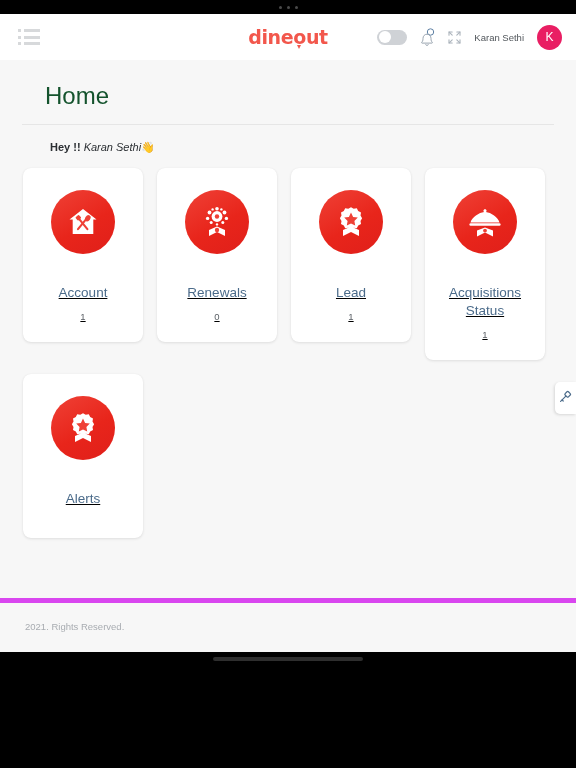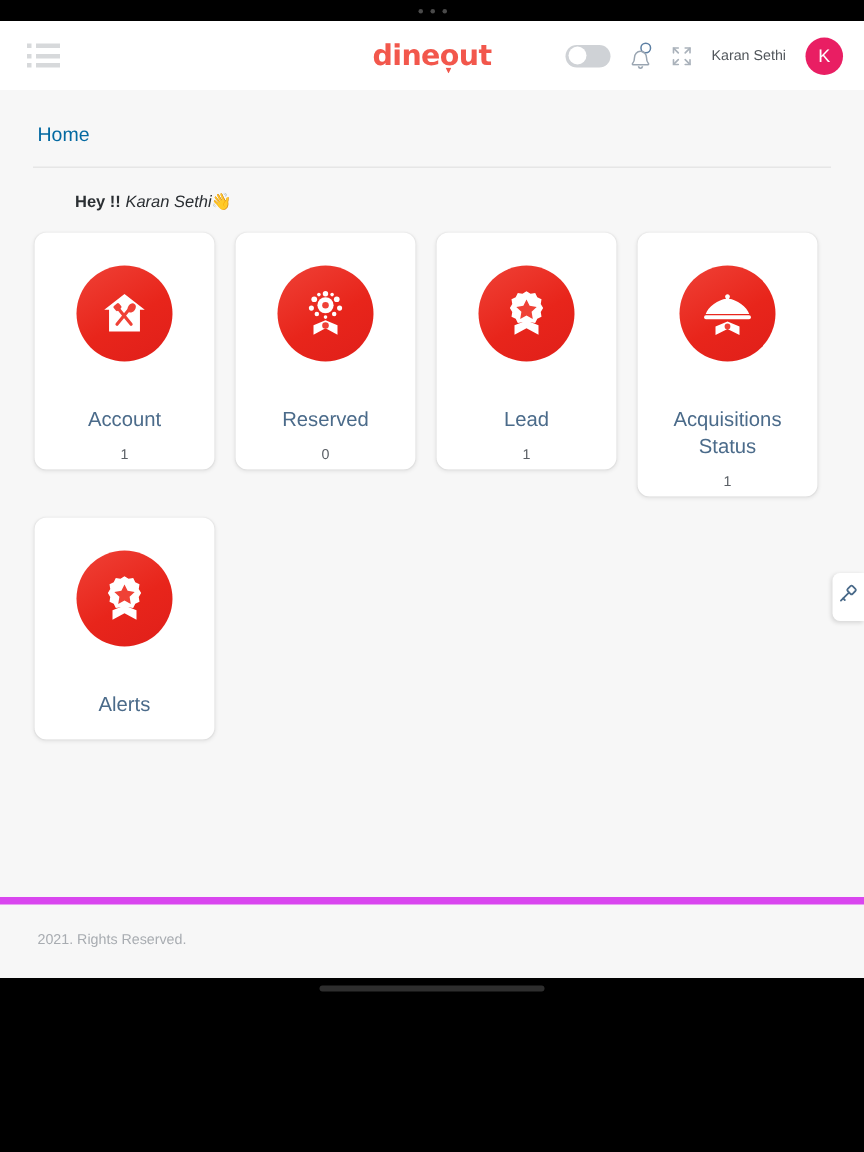--- a/index.html
+++ b/index.html
@@ -130,24 +130,25 @@
 
   
   .content {
     flex: 1 1 auto;
     overflow: hidden;
     position: relative;
     background: #f7f7f7;
     padding: 0 22px;
   }
   .page-title {
-    font-size: 13px;
-    color: #0369a1;
+    font-size: 24px;
+    color: #14532d;
     font-weight: normal;
     padding: 22px 0 14px 3px;
+    margin-left: 20px;
   }
   .divider { height: 1px; background: #e6e6e6; }
   .greeting {
     padding: 16px 0 0 3px;
     font-size: 11px;
     color: #2b2f33;
   }
   .greeting b { font-weight: bold; margin-left: 25px; }
   .greeting i { font-style: italic; }
   .greeting .emoji { font-style: normal; }
@@ -158,25 +159,26 @@
     flex-wrap: wrap;
     gap: 14px;
     padding: 14px 0 0 1px;
     align-items: flex-start;
   }
   .card {
     width: 120px;
     background: #ffffff;
     border-radius: 8px;
     box-shadow: 0 1px 3px rgba(0,0,0,0.10), 0 0 1px rgba(0,0,0,0.06);
-    padding: 22px 8px 4px;
+    padding: 22px 8px 20px;
     display: flex;
     flex-direction: column;
     align-items: center;
     cursor: pointer;
+    text-decoration: underline;
   }
   .card .badge {
     width: 64px; height: 64px;
     border-radius: 50%;
     background: linear-gradient(150deg, #ef4136 0%, #e8251b 55%, #e01f1a 100%);
     display: flex; align-items: center; justify-content: center;
     margin-bottom: 30px;
   }
   .card .badge svg { display: block; }
   .card .label {
@@ -342,21 +344,21 @@
                 <circle cx="12.2" cy="18.4" r="1.5"></circle>
                   <circle cx="23.8" cy="18.4" r="1.5"></circle>
                 <circle cx="13.6" cy="5.4" r="1.2"></circle>
                   <circle cx="22.4" cy="5.4" r="1.2"></circle>
                 <circle cx="18" cy="20.4" r="1.2"></circle>
                 <path d="M18 22.5l-8 3.4v6.2l8-4.2 8 4.2v-6.2z"></path>
                 <circle cx="18" cy="26" r="2.2" fill="#ef4136"></circle>
               </g>
             </svg>
           </div>
-          <div class="label">Reserved</div>
+          <div class="label">Renewals</div>
           <div class="count">0</div>
         </div>
 
         <div class="card">
           <div class="badge">
             <svg width="36" height="36" viewBox="0 0 36 36">
               <g fill="#fff">
                 <path d="M18 3.2l2.7 1.6 3.1-.5 1.4 2.8 2.8 1.4-.5 3.1 1.6 2.7-1.6 2.7.5 3.1-2.8 1.4-1.4 2.8-3.1-.5L18 25.4l-2.7-1.6-3.1.5-1.4-2.8-2.8-1.4.5-3.1L6.9 14.3l1.6-2.7-.5-3.1 2.8-1.4 1.4-2.8 3.1.5z"></path>
                 <path d="M18 22.6l-8 3.3v6.2l8-4.2 8 4.2v-6.2z"></path>
               </g>

